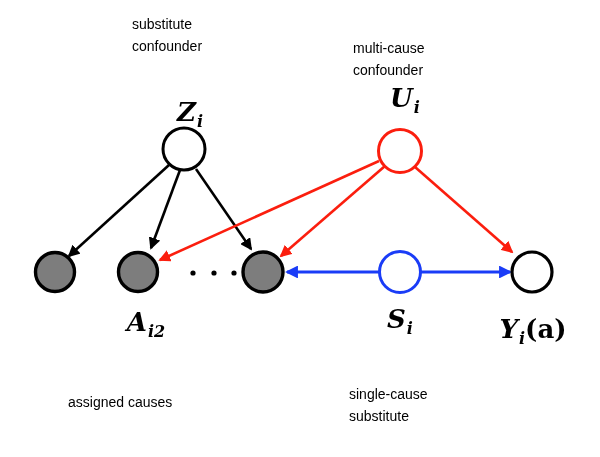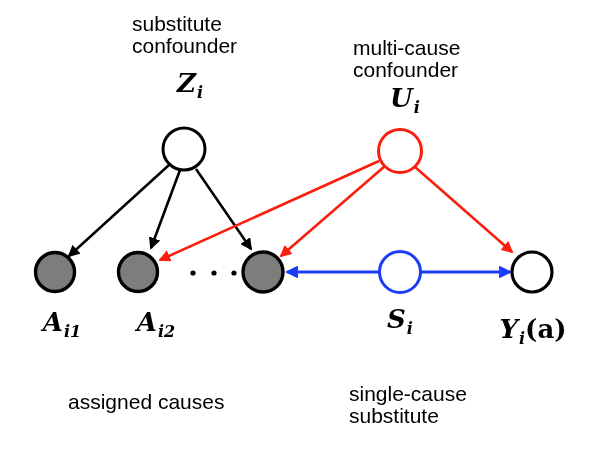--- a/index.html
+++ b/index.html
@@ -12,21 +12,21 @@
     font-family: "Liberation Sans", sans-serif;
   }
   #graph {
     position: absolute;
     left: 0; top: 0;
     width: 600px; height: 457px;
   }
   
   .ann {
     position: absolute;
-    font-size: 21px;
+    font-size: 14px;
     line-height: 22px;
     color: #000000;
     white-space: pre-line;
     text-align: left;
   }
   .ann-substitute { left: 132px; top: 13px; }
   .ann-multicause { left: 353px; top: 13px; margin-top: 24px; }
   .ann-assigned   { left: 68px;  top: 391px; }
   .ann-singlecause{ left: 349px; top: 383px; }
   .ann-potential  { left: 500px; top: 372px; }
@@ -48,24 +48,24 @@
     margin-left: 1px;
   }
   .mlabel .paren {
     font-style: normal;
     font-weight: 600;
   }
   .mlabel .bolda {
     font-style: normal;
     font-weight: 800;
   }
-  .lbl-Z  { left: 190px; top: 85px; text-align: right; }
+  .lbl-Z  { left: 190px; top: 114px; text-align: right; }
   .lbl-U  { left: 405px; top: 100px; }
   .lbl-A1 { left: 62px;  top: 324px; }
-  .lbl-A2 { left: 146px; top: 324px; margin-left: 10px; }
+  .lbl-A2 { left: 146px; top: 324px; }
   .lbl-Am { left: 266px; top: 325px; }
   .lbl-S  { left: 400px; top: 321px; }
   .lbl-Y  { left: 533px; top: 322px; margin-top: 9px; }
 </style>
 </head>
 <body>
 
 <div class="canvas">
 
   <svg id="graph" viewBox="0 0 600 457" xmlns="http://www.w3.org/2000/svg">
@@ -105,21 +105,20 @@
   <div class="ann ann-multicause">multi-cause
 confounder</div>
   <div class="ann ann-assigned">assigned causes</div>
   <div class="ann ann-singlecause">single-cause
 substitute</div>
 
   <div class="mlabel lbl-Z"><span class="base">Z</span><span class="sub">i</span></div>
 
   <div class="mlabel lbl-U"><span class="base">U</span><span class="sub">i</span></div>
 
-  <div class="mlabel lbl-A1"><span class="base">A</span><span class="sub">i1</span></div>
 
   <div class="mlabel lbl-A2"><span class="base">A</span><span class="sub">i2</span></div>
 
 
   <div class="mlabel lbl-S"><span class="base">S</span><span class="sub">i</span></div>
 
   <div class="mlabel lbl-Y"><span class="base">Y</span><span class="sub">i</span><span class="paren">(</span><span class="bolda">a</span><span class="paren">)</span></div>
 
 </div>
 

